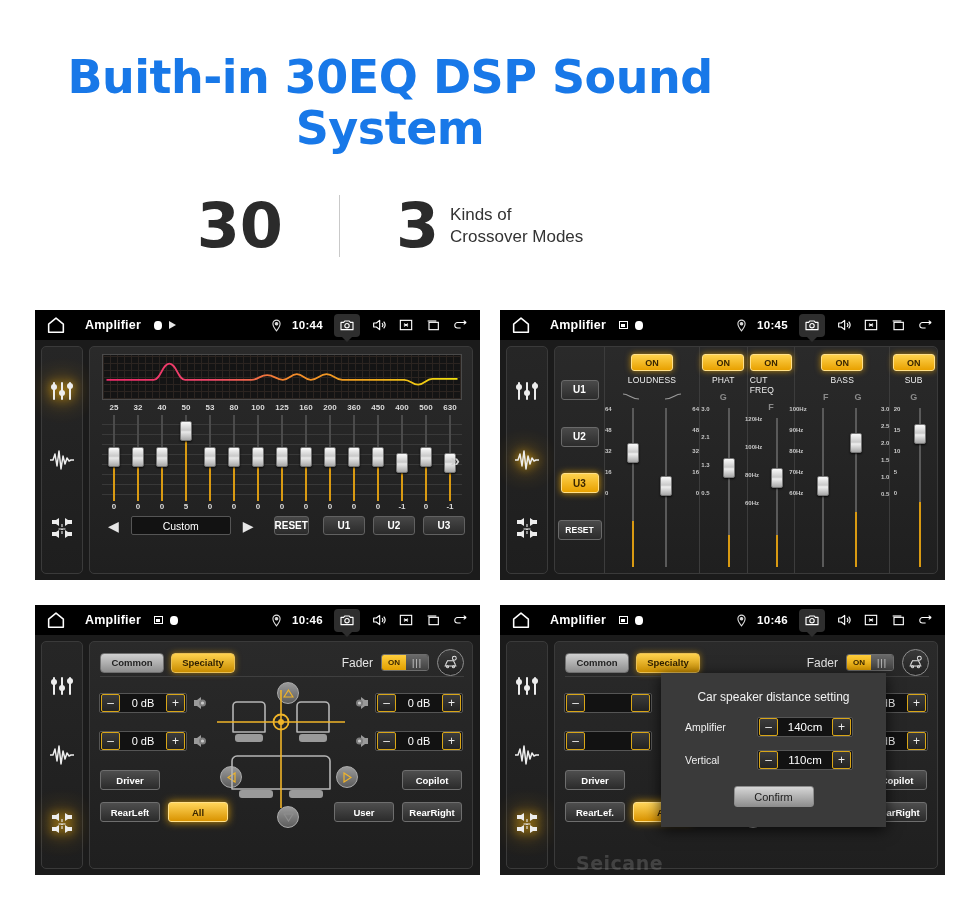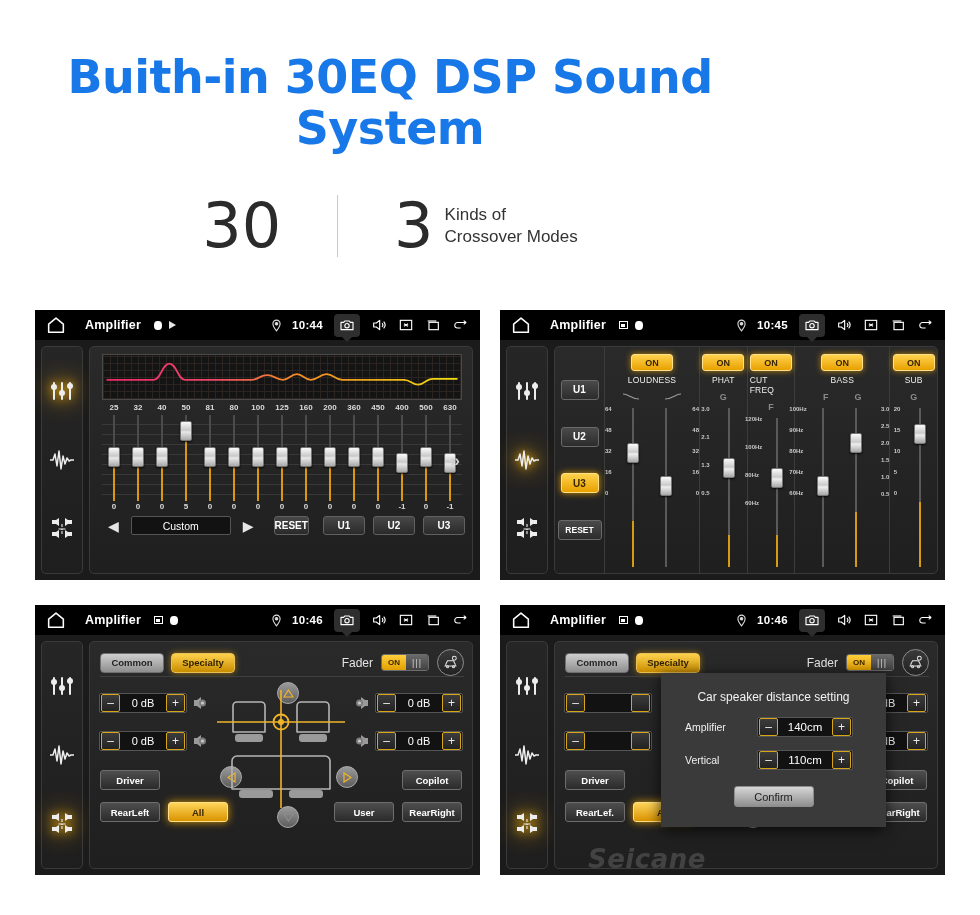--- a/index.html
+++ b/index.html
@@ -24,21 +24,21 @@
   .stats {
     display: flex;
     justify-content: center;
     align-items: center;
     margin-top: 42px;
     gap: 0px;
   }
   .stat { display: flex; align-items: center; gap: 11px; }
   .stat-num {
     font-size: 62px;
-    font-weight: 400;
+    font-weight: 700;
     color: #2b2b2b;
     line-height: 0.95;
     font-family: "DejaVu Sans", sans-serif;
   }
   .stat-txt {
     font-size: 17px;
     color: #333;
     line-height: 1.32;
     text-align: left;
     white-space: pre-line;
@@ -359,22 +359,22 @@
   .dlg-lab { color: #efefef; font-size: 10.5px; width: 72px; }
   .dlg-stepval { width: 52px; text-align: center; color: #fff; font-size: 11.5px; }
   .dlg-confirm {
     width: 80px; height: 21px; margin: 16px auto 0;
     border-radius: 3px; border: 1px solid #8d8d8d;
     background: linear-gradient(180deg,#d6d6d6,#8f8f8f);
     color: #1d1d1d; font-size: 11px;
     display: flex; align-items: center; justify-content: center;
   }
   .watermark {
-    position: absolute; left: 88px; bottom: 1px;
-    font-size: 26px; font-weight: bold; font-style: italic;
+    position: absolute; left: 76px; bottom: 1px;
+    font-size: 19px; font-weight: bold; 
     color: rgba(150,150,150,.30);
     letter-spacing: .5px;
     font-family: "DejaVu Sans", sans-serif;
   }
 </style>
 </head>
 <body>
 
 <div class="hero">
   <div class="hero-title">Buith-in 30EQ DSP Sound System</div>
@@ -473,21 +473,21 @@
               </linearGradient>
             </defs>
             <path d="M4,26 L58,26 C66,26 68,9 76,9 C84,9 86,26 94,26 L170,26 C178,26 180,21 188,21 C196,21 198,26 206,26 C213,26 215,20 222,20 C229,20 231,26 238,26 C246,26 248,20 256,20 C264,20 266,26 274,26 L345,26 C352,26 354,31 361,31 C368,31 370,25 377,25 L406,25" fill="none" stroke="url(#eqgrad)" stroke-width="2"></path>
           </svg>
         </div>
         <div class="eq-freqs">
           <span>25</span>
           <span>32</span>
           <span>40</span>
           <span>50</span>
-          <span>81</span>
+          <span>53</span>
           <span>80</span>
           <span>100</span>
           <span>125</span>
           <span>160</span>
           <span>200</span>
           <span>360</span>
           <span>450</span>
           <span>400</span>
           <span>500</span>
           <span>630</span>

